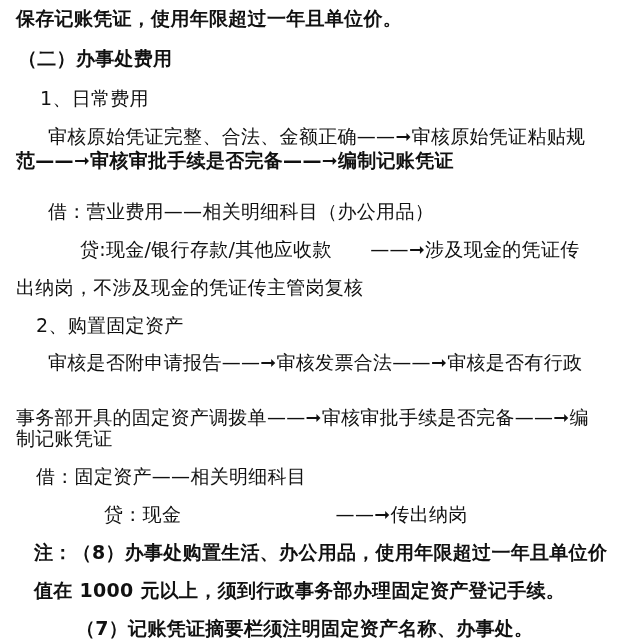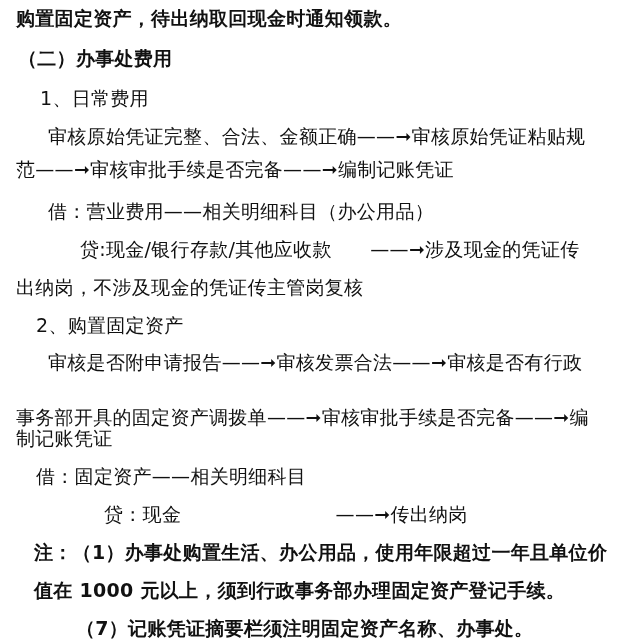--- a/index.html
+++ b/index.html
@@ -15,30 +15,30 @@
     font-size: 19px;
     line-height: 24px;
     letter-spacing: 0.3px;
   }
   .bold { font-weight: bold; }
 </style>
 </head>
 <body>
 
 <div>
-  <div class="line bold" style="left:16px; top:6px;">购置固定资产，待出纳取回现金时通知领款。</div>
+  <div class="line bold" style="left:16px; top:6px;">保存记账凭证，使用年限超过一年且单位价。</div>
   <div class="line bold" style="left:18px; top:46px;">（二）办事处费用</div>
   <div class="line" style="left:40px; top:86px;">1、日常费用</div>
   <div class="line" style="left:48px; top:124px;">审核原始凭证完整、合法、金额正确——➞审核原始凭证粘贴规</div>
-  <div class="line" style="left:16px; top:157px;">范——➞审核审批手续是否完备——➞编制记账凭证</div>
+  <div class="line" style="left:16px; top:148px;font-weight:bold;">范——➞审核审批手续是否完备——➞编制记账凭证</div>
   <div class="line" style="left:48px; top:199px;">借：营业费用——相关明细科目（办公用品）</div>
   <div class="line" style="left:80px; top:237px;">贷:现金/银行存款/其他应收款　　——➞涉及现金的凭证传</div>
   <div class="line" style="left:16px; top:275px;">出纳岗，不涉及现金的凭证传主管岗复核</div>
   <div class="line" style="left:36px; top:313px;">2、购置固定资产</div>
   <div class="line" style="left:48px; top:350px;">审核是否附申请报告——➞审核发票合法——➞审核是否有行政</div>
   <div class="line" style="left:16px; top:388px;margin-top:17px;">事务部开具的固定资产调拨单——➞审核审批手续是否完备——➞编</div>
   <div class="line" style="left:16px; top:426px;">制记账凭证</div>
   <div class="line" style="left:36px; top:464px;text-align:center;">借：固定资产——相关明细科目</div>
   <div class="line" style="left:64px; top:502px;margin-left:40px;">贷：现金　　　　　　　　——➞传出纳岗</div>
-  <div class="line bold" style="left:34px; top:540px;">注：（1）办事处购置生活、办公用品，使用年限超过一年且单位价</div>
+  <div class="line bold" style="left:34px; top:540px;">注：（8）办事处购置生活、办公用品，使用年限超过一年且单位价</div>
   <div class="line bold" style="left:34px; top:578px;">值在 1000 元以上，须到行政事务部办理固定资产登记手续。</div>
   <div class="line bold" style="left:76px; top:616px;">（7）记账凭证摘要栏须注明固定资产名称、办事处。</div>
 </div>
 
 </body></html>

